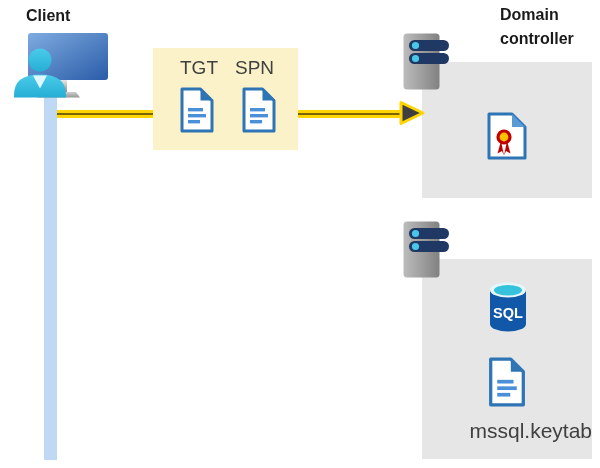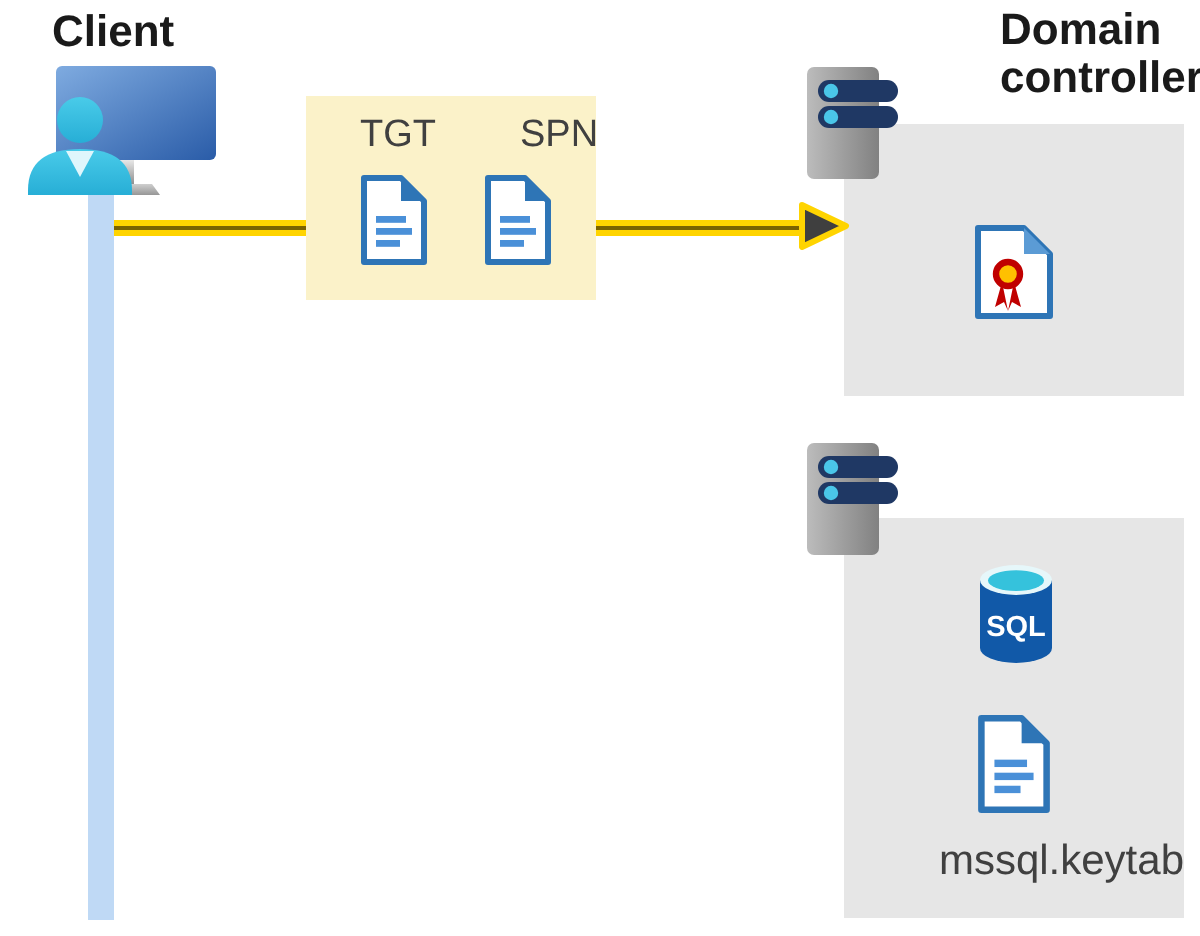--- a/index.html
+++ b/index.html
@@ -1,34 +1,34 @@
 <!DOCTYPE html>
 <html><head>
 <meta charset="utf-8">
 <style>
   html,body{margin:0;padding:0;background:#fff;}
   #stage{
     position:relative;width:600px;height:468px;background:#ffffff;
     font-family:"Liberation Sans",sans-serif;overflow:hidden;
   }
   .abs{position:absolute;}
-  .hdr{font-weight:bold;color:#1A1A1A;font-size:22px;line-height:24px;}
+  .hdr{font-weight:bold;color:#1A1A1A;font-size:16px;line-height:24px;}
   .sub{color:#404040;}
   
   #client-label{left:26px;top:4px;}
   #client-icon{left:10px;top:32px;width:100px;height:66px;z-index:2;}
   #lifeline{left:44px;top:95px;width:13px;height:365px;background:#BFD9F5;z-index:0;}
   
   #arrow-line{left:57px;top:110px;width:346px;height:8px;z-index:1;
     background:linear-gradient(to bottom,#FFD400 0 3px,#7A6300 3px 5px,#FFD400 5px 8px);}
   #arrow-head{left:398px;top:99px;width:28px;height:28px;z-index:3;}
   
   #ticket-box{left:153px;top:48px;width:145px;height:102px;background:#FBF2C9;z-index:2;}
   .tk-label{position:absolute;top:9px;width:34px;text-align:center;font-size:19px;}
-  #tgt-label{left:27px;} #spn-label{left:107px;}
+  #tgt-label{left:27px;} #spn-label{left:82px;}
   .tk-doc{position:absolute;top:39px;width:34px;height:46px;}
   #tgt-doc{left:27px;} #spn-doc{left:89px;}
   
   .panel{background:#E6E6E6;z-index:0;}
   #dc-panel{left:422px;top:62px;width:170px;height:136px;}
   #linux-panel{left:422px;top:259px;width:170px;height:200px;}
   #dc-server-icon,#linux-server-icon{width:47px;height:57px;z-index:2;}
   #dc-server-icon{left:403px;top:33px;}
   #linux-server-icon{left:403px;top:221px;}
   #dc-label{left:456px;top:3px;width:115px;margin-left:44px;}

